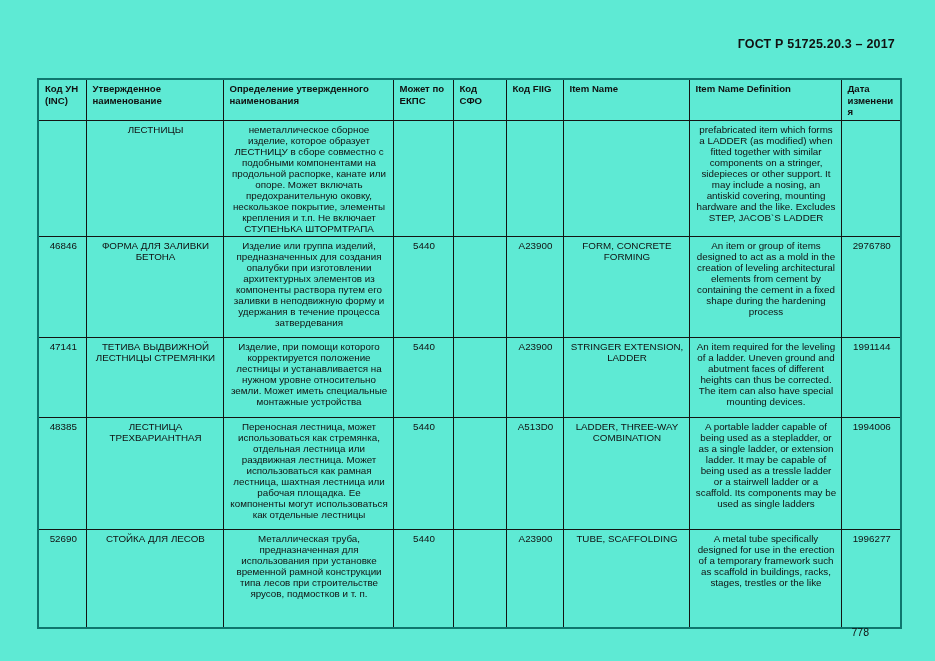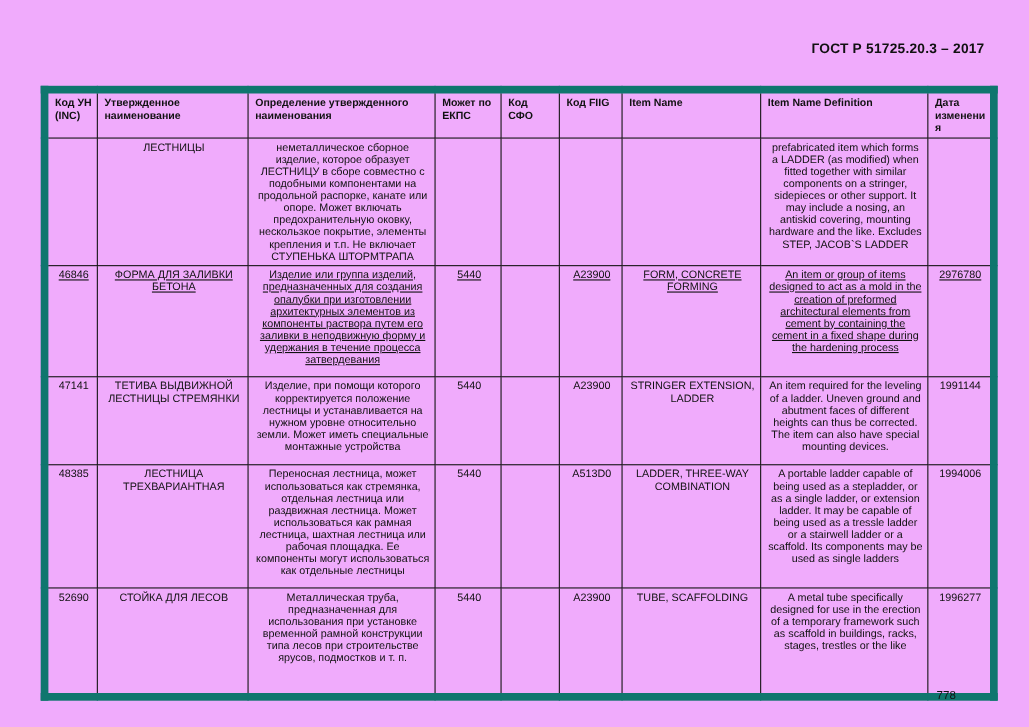--- a/index.html
+++ b/index.html
@@ -1,59 +1,59 @@
 <!DOCTYPE html>
 <html><head>
 <meta charset="utf-8">
 <style>
   html,body{margin:0;padding:0;background:#e8e8e8;}
   .page{
     position:relative;
     width:935px;height:661px;
-    background:#f0abfc;
+    background:#5eead4;
     font-family:"Liberation Sans","DejaVu Sans",sans-serif;
     color:#111;
     overflow:hidden;
     box-sizing:border-box;
   }
   .doc-title{
     position:absolute;
     top:37px;right:40px;
     font-size:12.5px;
     font-weight:bold;
     letter-spacing:0.2px;
     color:#111;
   }
   table.gost{
     position:absolute;
     top:78px;left:37px;
     width:863px;
     border-collapse:collapse;
     table-layout:fixed;
-    border:7px solid #0f766e;
+    border:2px solid #0f766e;
   }
   table.gost th, table.gost td{
     border:1.5px solid #141414;
     vertical-align:top;
     padding:3px 4px 2px 6px;
     font-size:9.8px;
     line-height:11px;
     overflow:hidden;
     word-wrap:break-word;
     text-align:center;
   }
   table.gost th{
     font-weight:bold;
     text-align:left;
     font-size:9.6px;
     line-height:11.5px;
     height:28px;
   }
   tbody tr:nth-child(1){height:110px;}
-  tbody tr:nth-child(2){height:101px;text-decoration:underline;}
+  tbody tr:nth-child(2){height:101px;}
   tbody tr:nth-child(3){height:80px;margin-left:40px;}
   tbody tr:nth-child(4){height:112px;}
   tbody tr:nth-child(5){height:99px;}
   .page-number{
     position:absolute;
     top:626px;right:66px;
     font-size:10.5px;
     color:#111;
   }
 </style>
@@ -102,21 +102,21 @@
         <td></td>
       </tr>
       <tr>
         <td>46846</td>
         <td>ФОРМА ДЛЯ ЗАЛИВКИ БЕТОНА</td>
         <td>Изделие или группа изделий, предназначенных для создания опалубки при изготовлении архитектурных элементов из компоненты раствора путем его заливки в неподвижную форму и удержания в течение процесса затвердевания</td>
         <td>5440</td>
         <td></td>
         <td>A23900</td>
         <td>FORM, CONCRETE FORMING</td>
-        <td>An item or group of items designed to act as a mold in the creation of preformed architectural elements from cement by containing the cement in a fixed shape during the hardening process</td>
+        <td>An item or group of items designed to act as a mold in the creation of leveling architectural elements from cement by containing the cement in a fixed shape during the hardening process</td>
         <td>2976780</td>
       </tr>
       <tr>
         <td>47141</td>
         <td>ТЕТИВА ВЫДВИЖНОЙ ЛЕСТНИЦЫ СТРЕМЯНКИ</td>
         <td>Изделие, при помощи которого корректируется положение лестницы и устанавливается на нужном уровне относительно земли. Может иметь специальные монтажные устройства</td>
         <td>5440</td>
         <td></td>
         <td>A23900</td>
         <td>STRINGER EXTENSION, LADDER</td>

